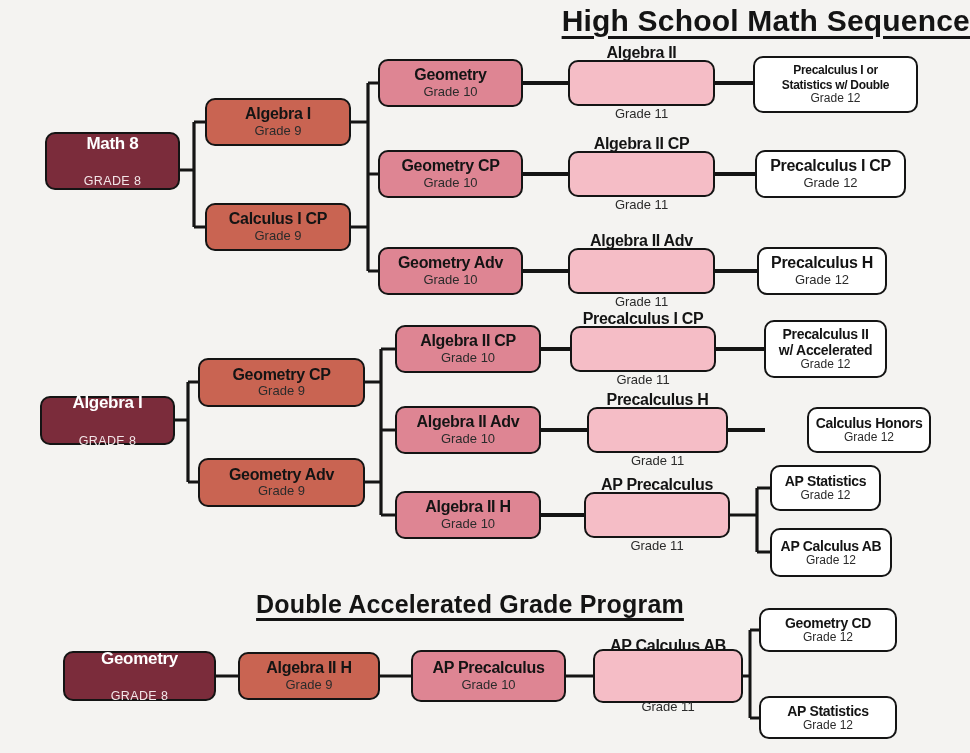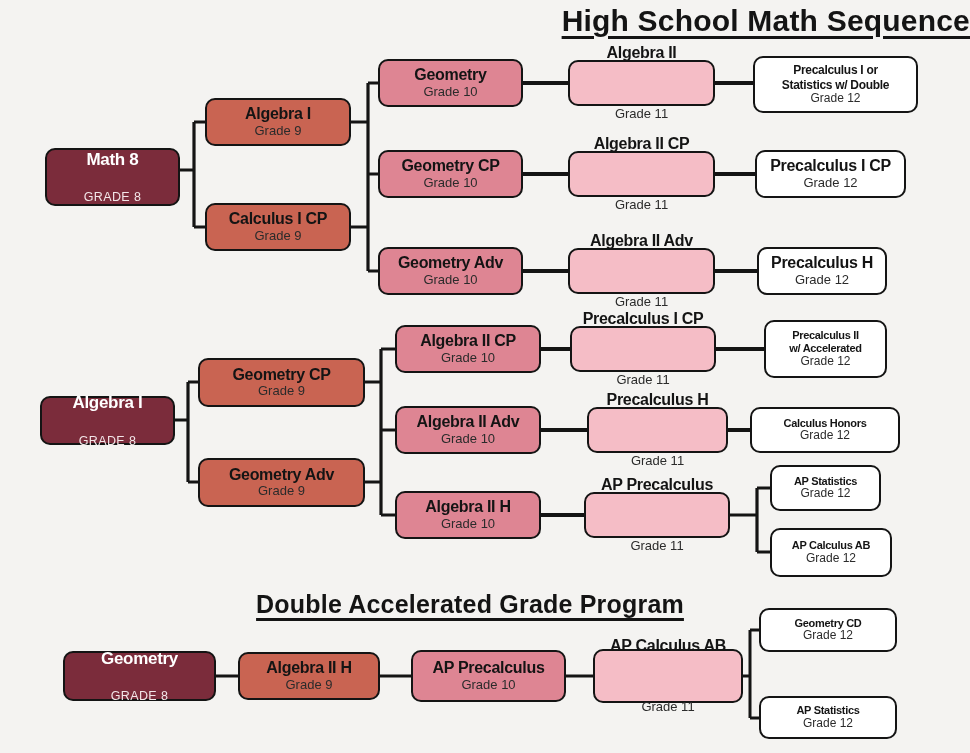--- a/index.html
+++ b/index.html
@@ -25,21 +25,21 @@
     justify-content:center;text-align:left;padding:1px 3px;line-height:1.15;}
   .node .nt{font-weight:700;font-size:16px;letter-spacing:-0.3px;color:var(--text-dark);white-space:nowrap;}
   .node .ng{font-weight:400;font-size:13px;color:#2b2b2b;white-space:nowrap;}
   .g8{background:var(--grade8-fill);}
   .g8 .nt{color:var(--text-light);font-size:17px;}
   .g8 .ng{color:#f3e6e8;font-size:12.5px;letter-spacing:.4px;margin-top:21px;}
   .g9{background:var(--grade9-fill);}
   .g10{background:var(--grade10-fill);}
   .g11{background:var(--grade11-fill);gap:44px;}
   .g12{background:var(--grade12-fill);}
-  .sm .nt{font-size:11px;}
+  .sm .nt{font-size:14px;}
   .sm .ng{font-size:12px;}
   .xs .nt{font-size:12px;line-height:1.2;}
   .xs .ng{font-size:12px;}
 </style>
 </head>
 <body>
 
 <div class="canvas">
 
   <svg class="wires" width="970" height="753" viewBox="0 0 970 753">
@@ -57,21 +57,21 @@
     <path class="w-straight" d="M541 349 H570 M541 430 H587 M541 515 H584
          M716 349 H764 M728 430 H765"></path>
 
     <path class="w-thin" d="M216 676 H238 M380 676 H411 M566 676 H593
          M743 676 H750 M750 630 V718 M750 630 H759 M750 718 H759"></path>
   </svg>
 
   <h1 class="title t1">High School Math Sequence</h1>
   <h2 class="title t2">Double Accelerated Grade Program</h2>
 
-  <div class="node g8" style="left:45px;top:148px;width:135px;height:58px">
+  <div class="node g8" style="left:45px;top:132px;width:135px;height:58px">
     <div class="nt">Math 8</div>
     <div class="ng">GRADE 8</div>
   </div>
   <div class="node g9" style="left:205px;top:98px;width:146px;height:48px">
     <div class="nt">Algebra I</div>
     <div class="ng">Grade 9</div>
   </div>
   <div class="node g9" style="left:205px;top:203px;width:146px;height:48px">
     <div class="nt">Calculus I CP</div>
     <div class="ng">Grade 9</div>
@@ -148,21 +148,21 @@
   </div>
   <div class="node g11" style="left:584px;top:492px;width:146px;height:46px">
     <div class="nt">AP Precalculus</div>
     <div class="ng">Grade 11</div>
   </div>
   <div class="node g12 sm" style="left:764px;top:320px;width:123px;height:58px">
     <div class="nt">Precalculus II</div>
     <div class="nt">w/ Accelerated</div>
     <div class="ng">Grade 12</div>
   </div>
-  <div class="node g12 sm" style="left:750px;top:407px;width:150px;height:46px">
+  <div class="node g12 sm" style="left:807px;top:407px;width:124px;height:46px">
     <div class="nt">Calculus Honors</div>
     <div class="ng">Grade 12</div>
   </div>
   <div class="node g12 sm" style="left:770px;top:465px;width:111px;height:46px">
     <div class="nt">AP Statistics</div>
     <div class="ng">Grade 12</div>
   </div>
   <div class="node g12 sm" style="left:770px;top:528px;width:122px;height:49px">
     <div class="nt">AP Calculus AB</div>
     <div class="ng">Grade 12</div>

